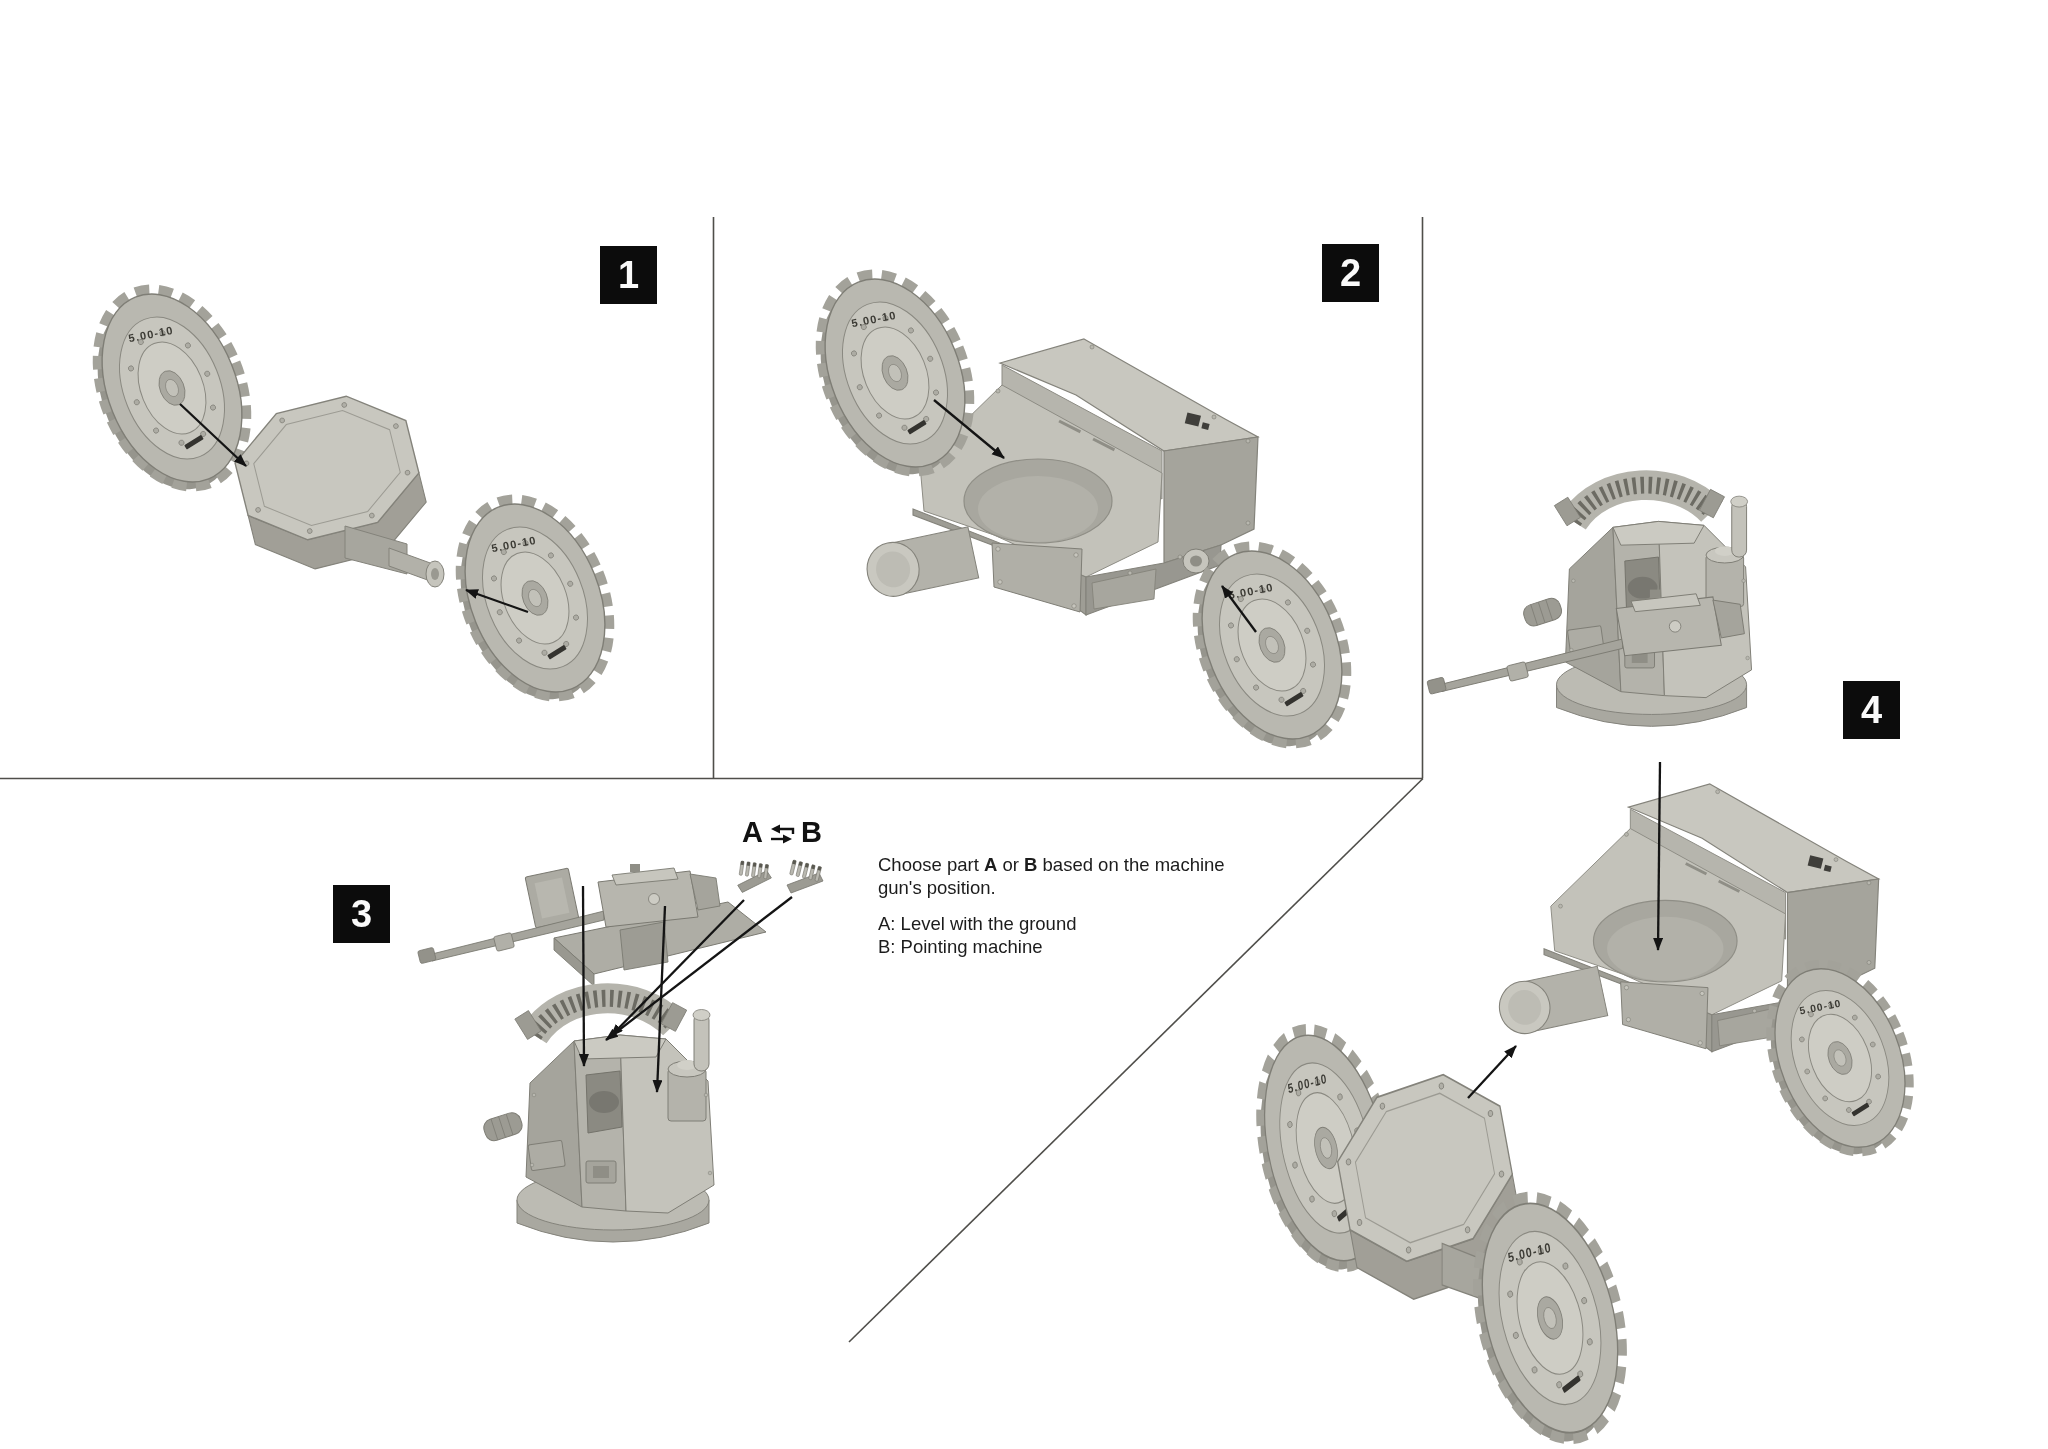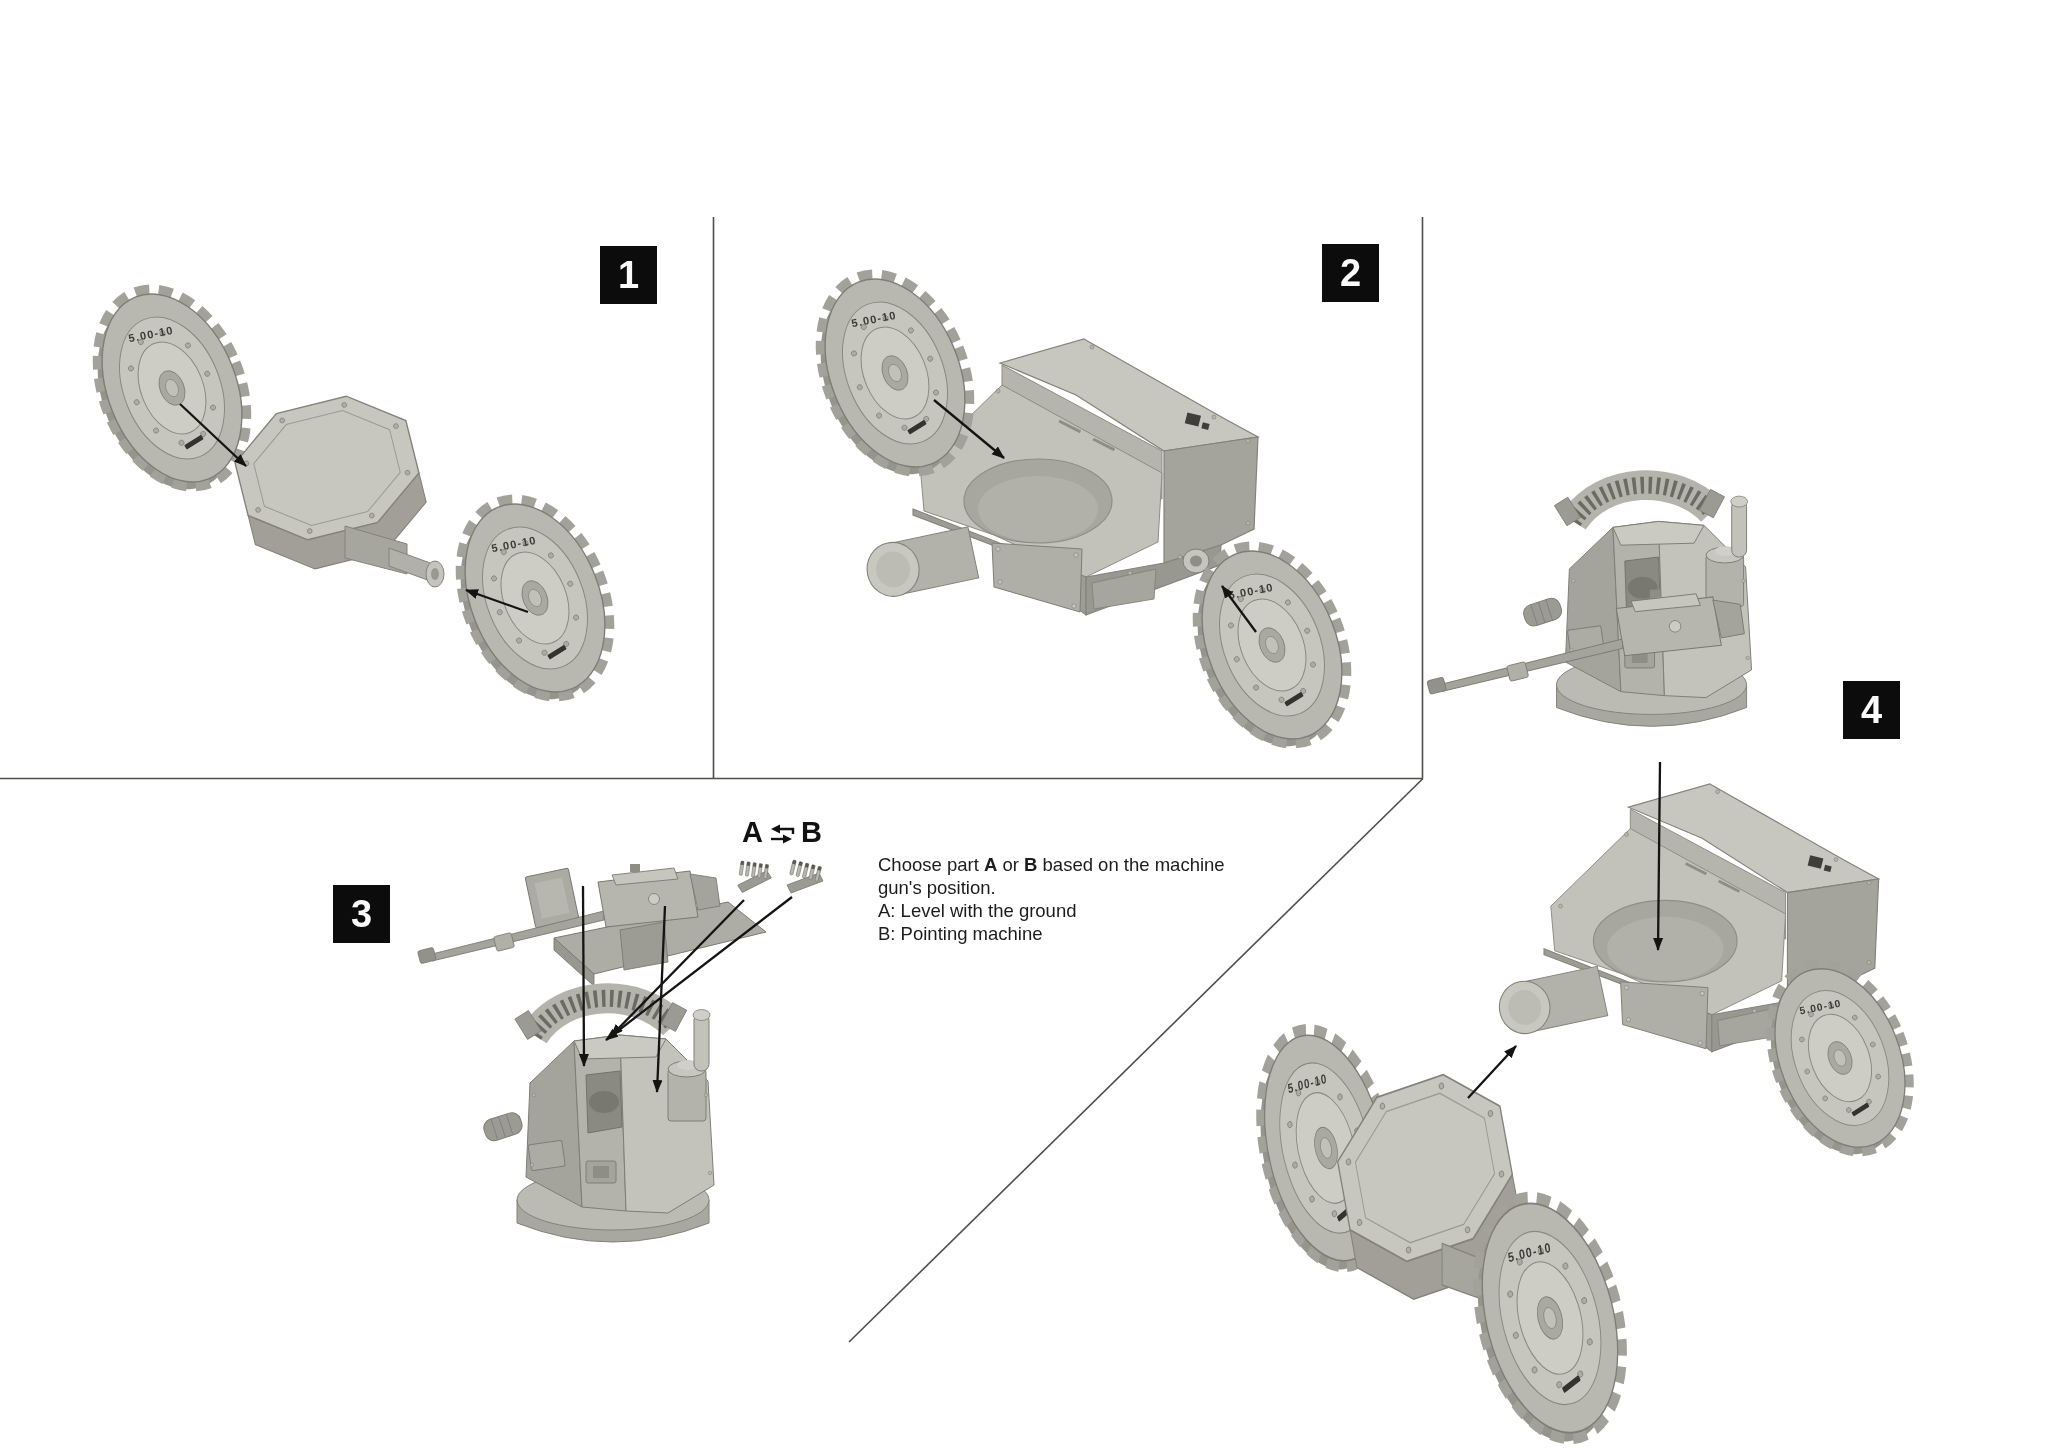--- a/index.html
+++ b/index.html
@@ -12,21 +12,21 @@
   #stepnum-1{left:600px;top:246px;}
   #stepnum-2{left:1322px;top:244px;}
   #stepnum-3{left:333px;top:885px;}
   #stepnum-4{left:1843px;top:681px;}
   .swap-label{position:absolute;left:742px;top:816px;display:flex;align-items:center;gap:4px;
               font-weight:bold;font-size:29px;color:#111111;}
   .swap-label .swap-icon{display:block;margin-top:2px;}
   .note{position:absolute;left:878px;top:853px;width:348px;color:#1c1c1c;
         font-size:18.5px;line-height:23px;}
   .note p{margin:0;}
-  .note p + p{}
+  .note p + p{margin-top:13px;}
   .note b{font-weight:bold;}
 </style>
 </head>
 <body>
 
 <div class="page">
 
   <svg class="scene" viewBox="0 0 2048 1449">
     <defs>
       <marker id="ah" markerUnits="userSpaceOnUse" markerWidth="14" markerHeight="11" refX="12" refY="5" orient="auto">

